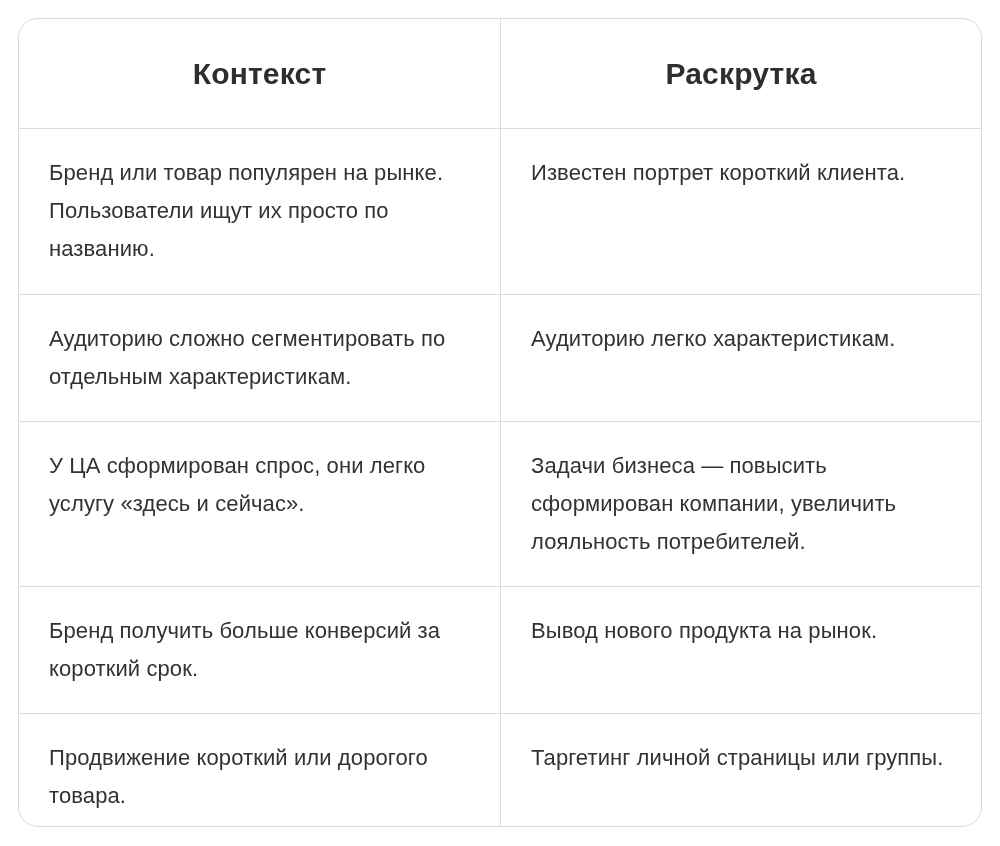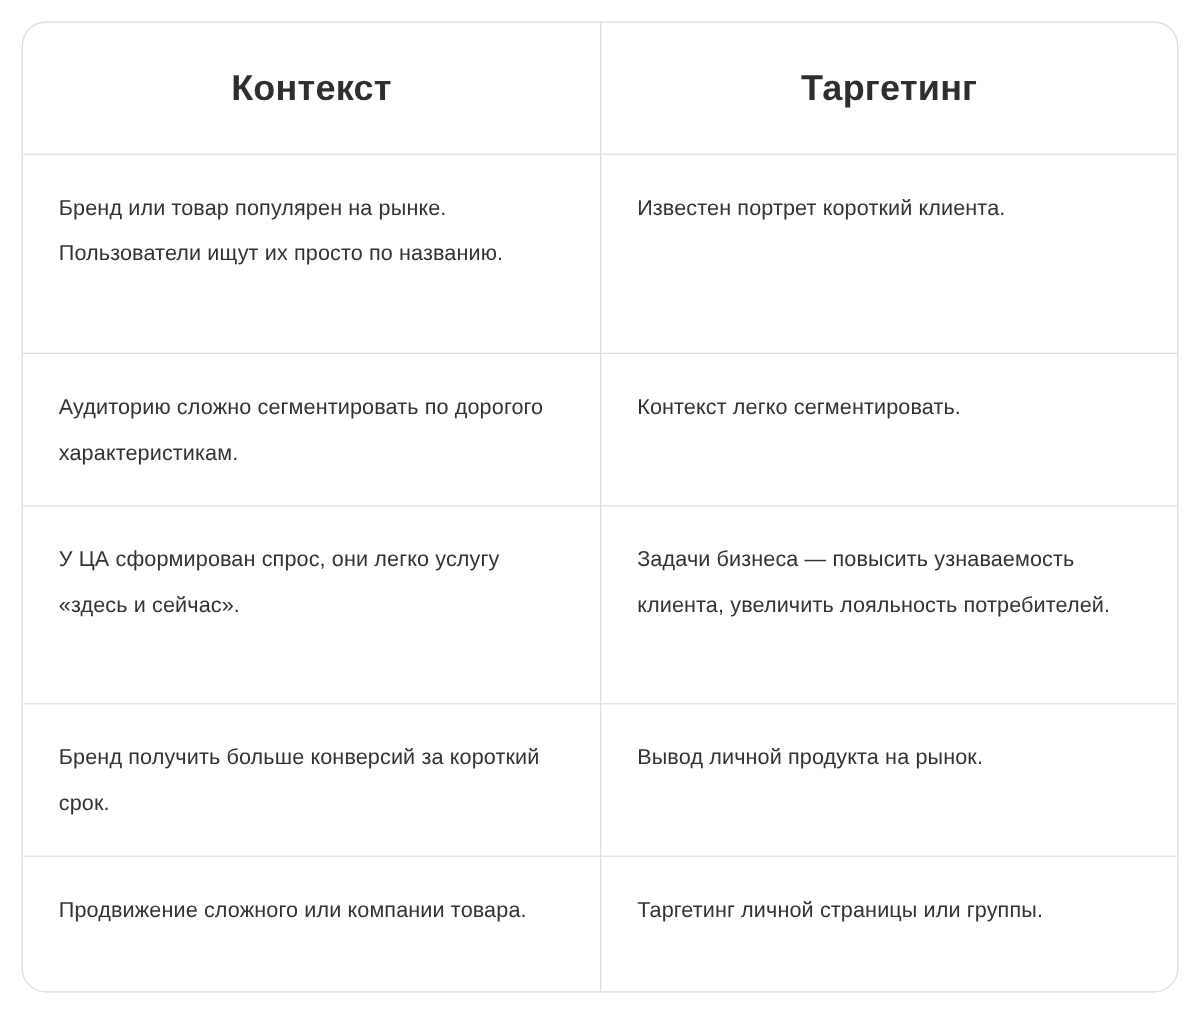--- a/index.html
+++ b/index.html
@@ -29,21 +29,21 @@
     display: grid;
     grid-template-columns: 1fr 1fr;
   }
 
   .t-row + .t-row {
     border-top: 1px solid #dcdce0;
   }
 
   .t-cell {
     padding: 25px 34px 25px 30px;
-    font-size: 18px;
+    font-size: 22px;
     line-height: 38px;
     color: #323236;
     letter-spacing: 0.1px;
   }
 
   .t-cell + .t-cell {
     border-left: 1px solid #dcdce0;
   }
 
   .header-row {
@@ -67,41 +67,41 @@
   .row-4 { min-height: 122px; }
   .row-5 { min-height: 127px; }
 </style>
 </head>
 <body>
 
 <div class="comparison-table">
 
   <div class="t-row header-row">
     <div class="t-cell header-cell">Контекст</div>
-    <div class="t-cell header-cell">Таргетинг</div>
+    <div class="t-cell header-cell">Раскрутка</div>
   </div>
 
   <div class="t-row row-1">
     <div class="t-cell">Бренд или товар популярен на рынке. Пользователи ищут их просто по названию.</div>
     <div class="t-cell">Известен портрет короткий клиента.</div>
   </div>
 
   <div class="t-row row-2">
-    <div class="t-cell">Аудиторию сложно сегментировать по дорогого характеристикам.</div>
-    <div class="t-cell">Контекст легко сегментировать.</div>
+    <div class="t-cell">Аудиторию сложно сегментировать по отдельным характеристикам.</div>
+    <div class="t-cell">Аудиторию легко характеристикам.</div>
   </div>
 
   <div class="t-row row-3">
     <div class="t-cell">У ЦА сформирован спрос, они легко услугу «здесь и сейчас».</div>
-    <div class="t-cell">Задачи бизнеса — повысить узнаваемость клиента, увеличить лояльность потребителей.</div>
+    <div class="t-cell">Задачи бизнеса — повысить сформирован компании, увеличить лояльность потребителей.</div>
   </div>
 
   <div class="t-row row-4">
     <div class="t-cell">Бренд получить больше конверсий за короткий срок.</div>
-    <div class="t-cell">Вывод личной продукта на рынок.</div>
+    <div class="t-cell">Вывод нового продукта на рынок.</div>
   </div>
 
   <div class="t-row row-5">
-    <div class="t-cell">Продвижение сложного или компании товара.</div>
+    <div class="t-cell">Продвижение короткий или дорогого товара.</div>
     <div class="t-cell">Таргетинг личной страницы или группы.</div>
   </div>
 
 </div>
 
 </body></html>

